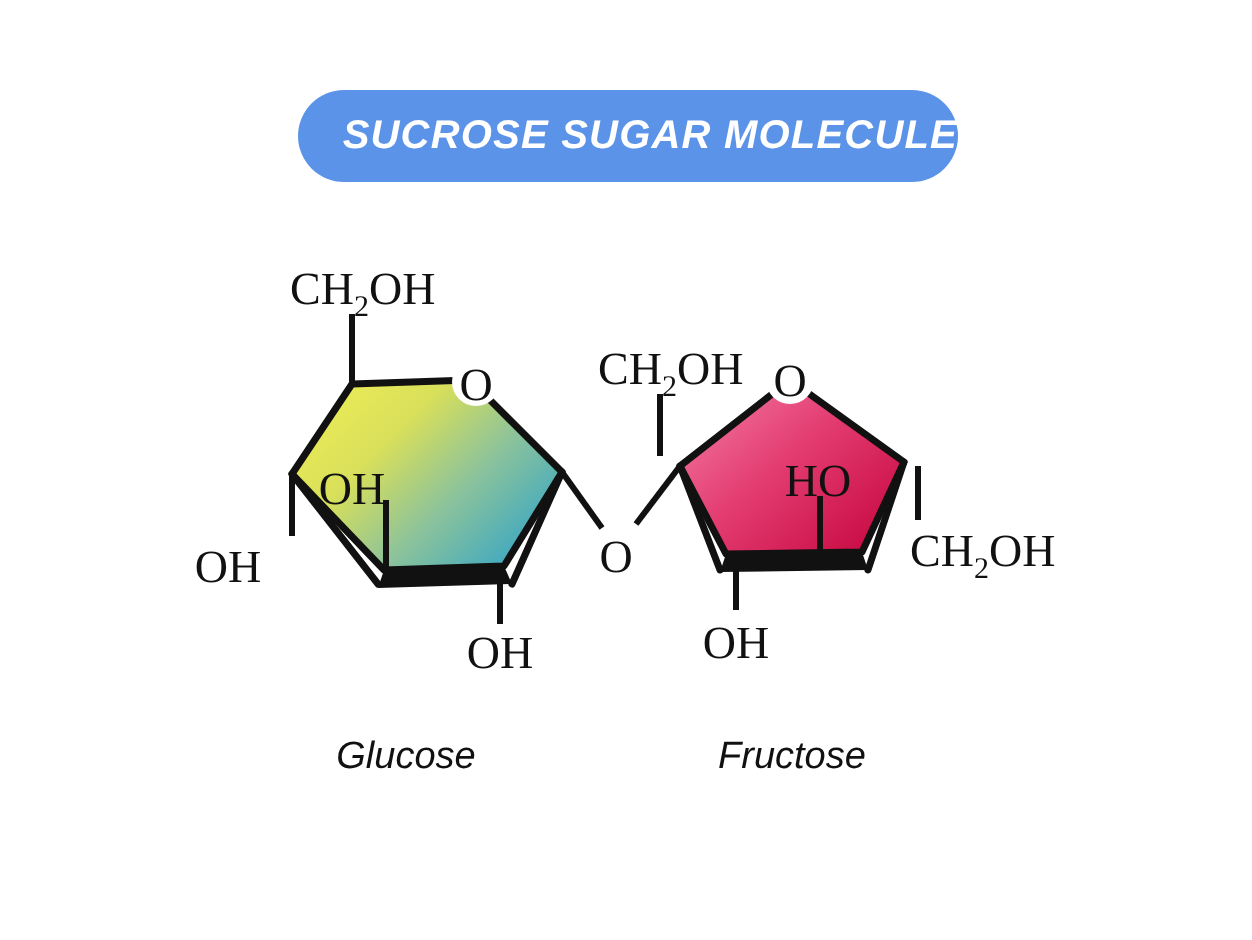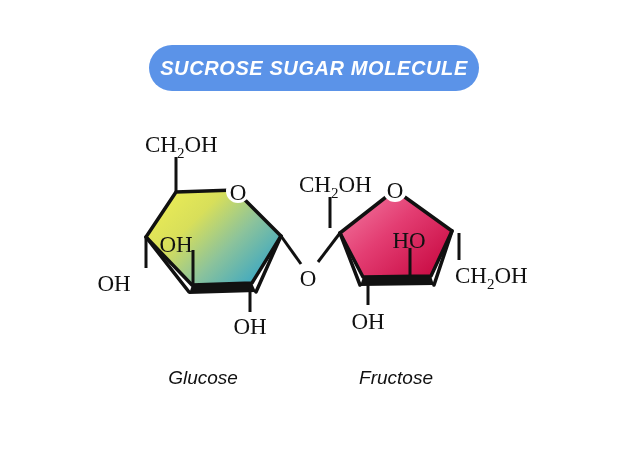--- a/index.html
+++ b/index.html
@@ -20,21 +20,21 @@
   #title-banner {
     position: absolute;
     left: 149px;
     top: 45px;
     width: 330px;
     height: 46px;
     background: #5b93e8;
     border-radius: 23px;
     display: flex;
     align-items: center;
-    justify-content: center;
+    justify-content: flex-end;
   }
   #title-text {
     color: #ffffff;
     font-family: "Liberation Sans", sans-serif;
     font-size: 20px;
     font-weight: bold;
     font-style: italic;
     letter-spacing: 0.6px;
     white-space: nowrap;
   }

